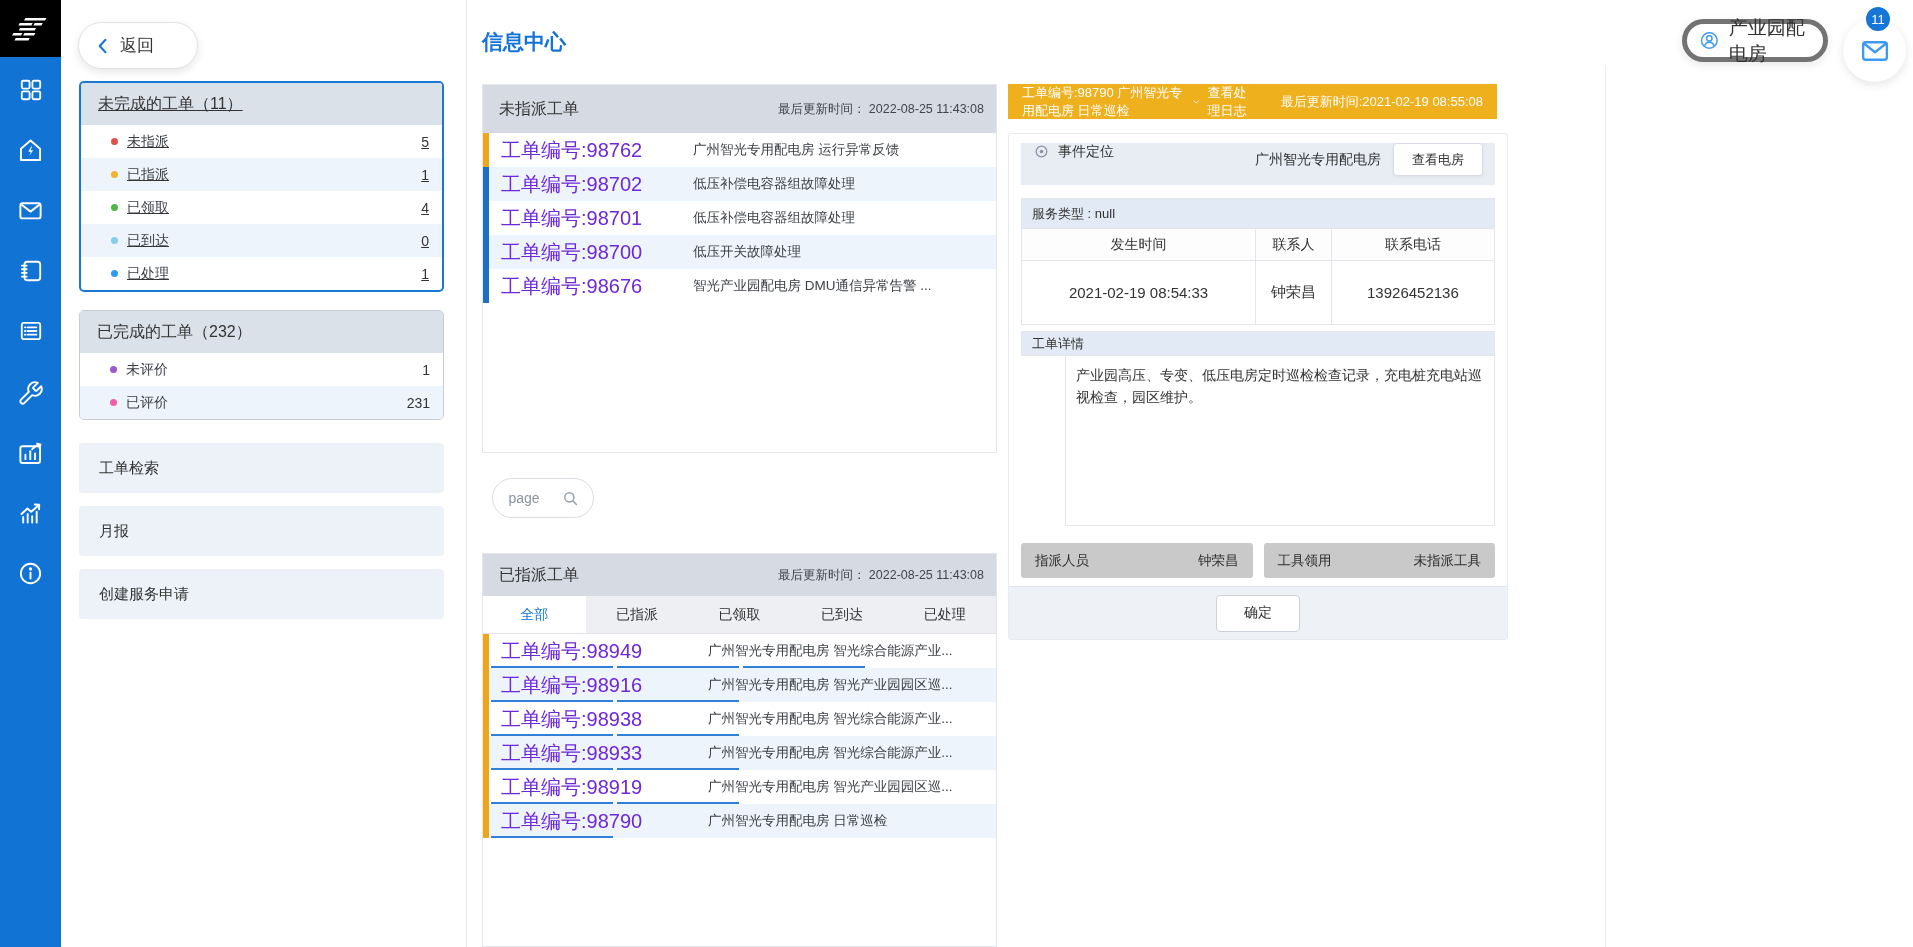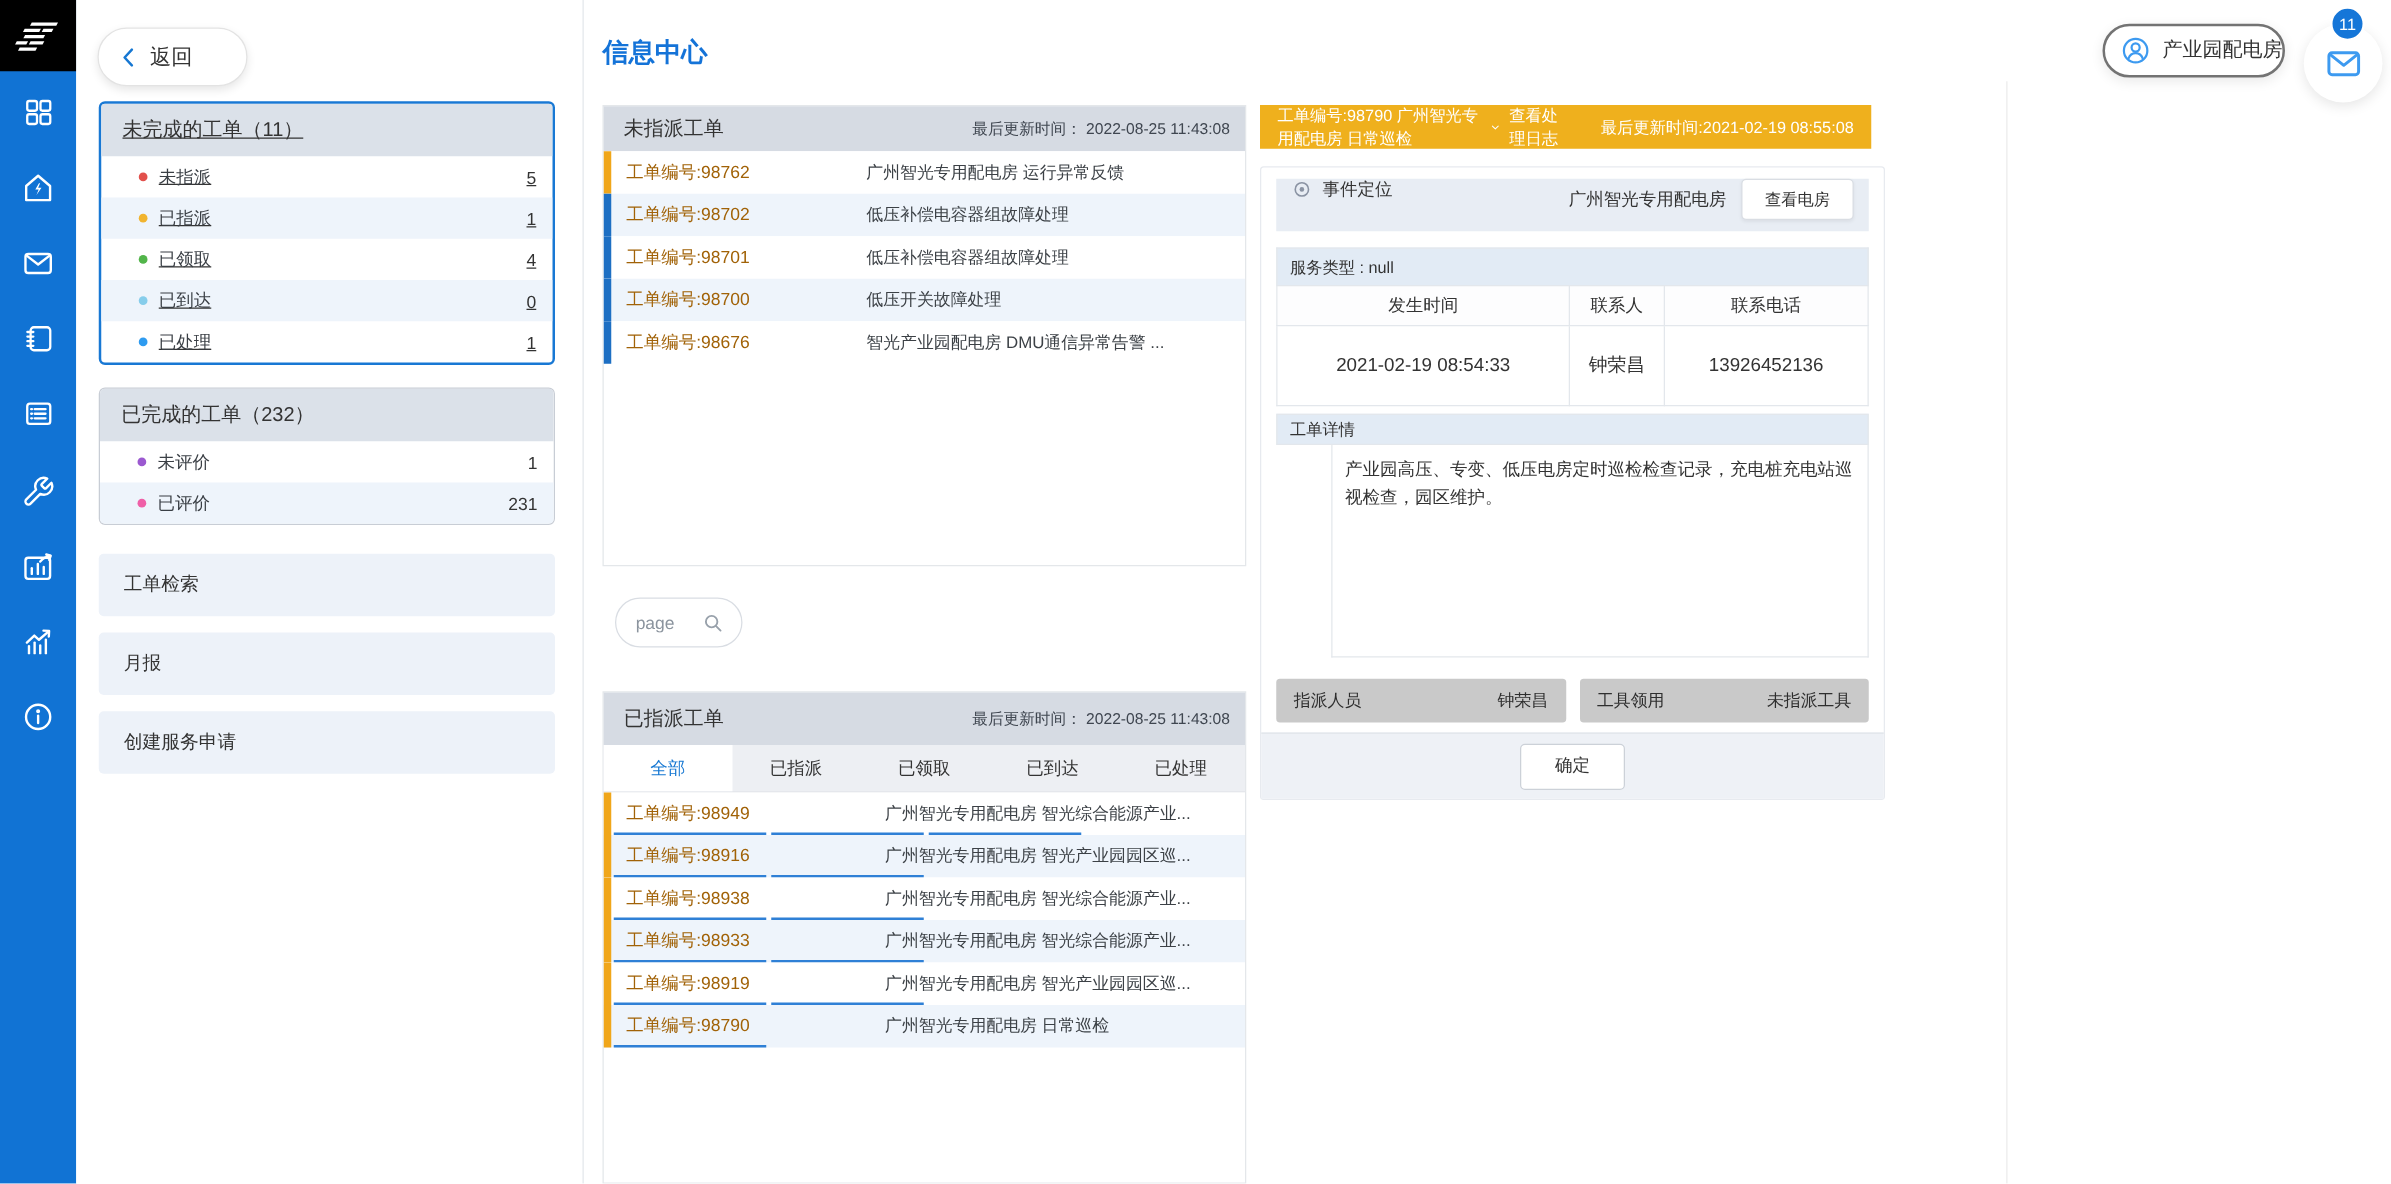--- a/index.html
+++ b/index.html
@@ -26,28 +26,28 @@
   .d-pale{background:#86cdeb}.d-blue{background:#2e9bf0}.d-purple{background:#9b59d0}.d-pink{background:#ef5fa7}
   .cnt{margin-left:auto;color:#333;}
   .menu-bar{position:absolute;left:18px;width:365px;height:50px;background:#edf2f9;border-radius:4px;
             font-size:15px;color:#333;line-height:50px;padding-left:20px;box-sizing:border-box;cursor:pointer;}
   
   .center{position:absolute;left:482px;top:0;width:515px;height:100%;}
   .page-title{position:absolute;left:0;top:28px;font-size:21px;font-weight:bold;color:#1473d8;}
   .panel{position:absolute;left:0;width:515px;background:#fff;border:1px solid #e4e7ea;box-sizing:border-box;}
   .panelA{top:84px;height:369px;}
   .panelB{top:553px;height:394px;}
-  .panel-head{height:36px;background:#d6dbe3;display:flex;align-items:center;padding:0 12px 0 16px;}
+  .panel-head{height:48px;background:#d6dbe3;display:flex;align-items:center;padding:0 12px 0 16px;}
   .panel-title{font-size:16px;color:#333;}
   .panel-upd{margin-left:auto;font-size:12.5px;color:#3f4650;}
   .wrow{height:34px;display:flex;align-items:center;position:relative;background:#fff;cursor:pointer;}
   .wrow.alt{background:#eef4fb;}
   .wbar{width:6px;height:100%;flex:none;}
   .b-yellow{background:#f0a61a}.b-blue{background:#1d6fc3}
-  .wno{margin-left:12px;font-size:14px;color:#a16207;white-space:nowrap;}
+  .wno{margin-left:12px;font-size:20px;color:#6d28d9;white-space:nowrap;}
   .wdesc{position:absolute;left:210px;right:8px;font-size:13.5px;color:#3c4146;white-space:nowrap;overflow:hidden;text-overflow:ellipsis;}
   .panelB .wdesc{left:225px;}
   .useg{position:absolute;bottom:0;height:2px;background:#2f80d6;}
   .s1{left:8px;width:122px}.s2{left:134px;width:122px}.s3{left:260px;width:122px}
   .tabs{height:37px;background:#edeff3;display:flex;border-bottom:1px solid #e2e5ea;}
   .tab{flex:1;display:flex;align-items:center;justify-content:center;font-size:14px;color:#333;cursor:pointer;}
   .tab.active{background:#fff;color:#1577d2;}
   .search-pill{position:absolute;left:10px;top:478px;width:102px;height:40px;border-radius:21px;border:1px solid #d9dde3;
                background:#fff;display:flex;align-items:center;justify-content:center;gap:6px;box-sizing:border-box;}
   .search-input{border:none;outline:none;width:44px;font-size:14px;color:#6b737d;background:transparent;
@@ -80,22 +80,22 @@
          line-height:1.55;box-sizing:border-box;overflow:hidden;margin-left:44px;}
   .bars{position:absolute;left:12px;right:12px;top:409px;display:flex;gap:11px;}
   .gbar{flex:1;height:35px;background:#c9c9c9;border-radius:3px;display:flex;align-items:center;
         justify-content:space-between;padding:0 14px;font-size:13.5px;color:#2e2e2e;}
   .dfoot{position:absolute;left:0;right:0;bottom:0;height:52px;background:#eef1f6;border-top:1px solid #e0e4e9;
          display:flex;align-items:center;justify-content:center;}
   .confirm-btn{width:84px;height:37px;background:#fff;border:1px solid #ccd1d8;border-radius:4px;font-size:14px;
                color:#333;cursor:pointer;font-family:inherit;}
   
   .user-pill{position:absolute;left:1682px;top:19px;width:146px;height:43px;border-radius:22px;background:#fff;
-             border:2px solid #737373;box-shadow:0 3px 10px rgba(0,0,0,.09);display:flex;align-items:center;gap:9px;
-             padding-left:12px;box-sizing:border-box;font-size:16px;color:#333;cursor:pointer;}
+             border:5px solid #737373;box-shadow:0 3px 10px rgba(0,0,0,.09);display:flex;align-items:center;gap:9px;
+             padding-left:12px;box-sizing:border-box;font-size:19px;color:#333;cursor:pointer;}
   .mail-circle{position:absolute;left:1843px;top:19px;width:63px;height:63px;border-radius:50%;background:#fff;
                box-shadow:0 3px 10px rgba(0,0,0,.10);display:flex;align-items:center;justify-content:center;cursor:pointer;}
   .badge{position:absolute;left:1864px;top:5px;min-width:28px;height:28px;border-radius:50%;background:#1576d8;color:#fff;
          font-size:13px;display:flex;align-items:center;justify-content:center;border:2px solid #fff;box-sizing:border-box;}
   .vline{position:absolute;left:1605px;top:65px;bottom:0;width:1px;background:#ececec;}
 </style>
 </head>
 <body>
 
 <div class="app">

